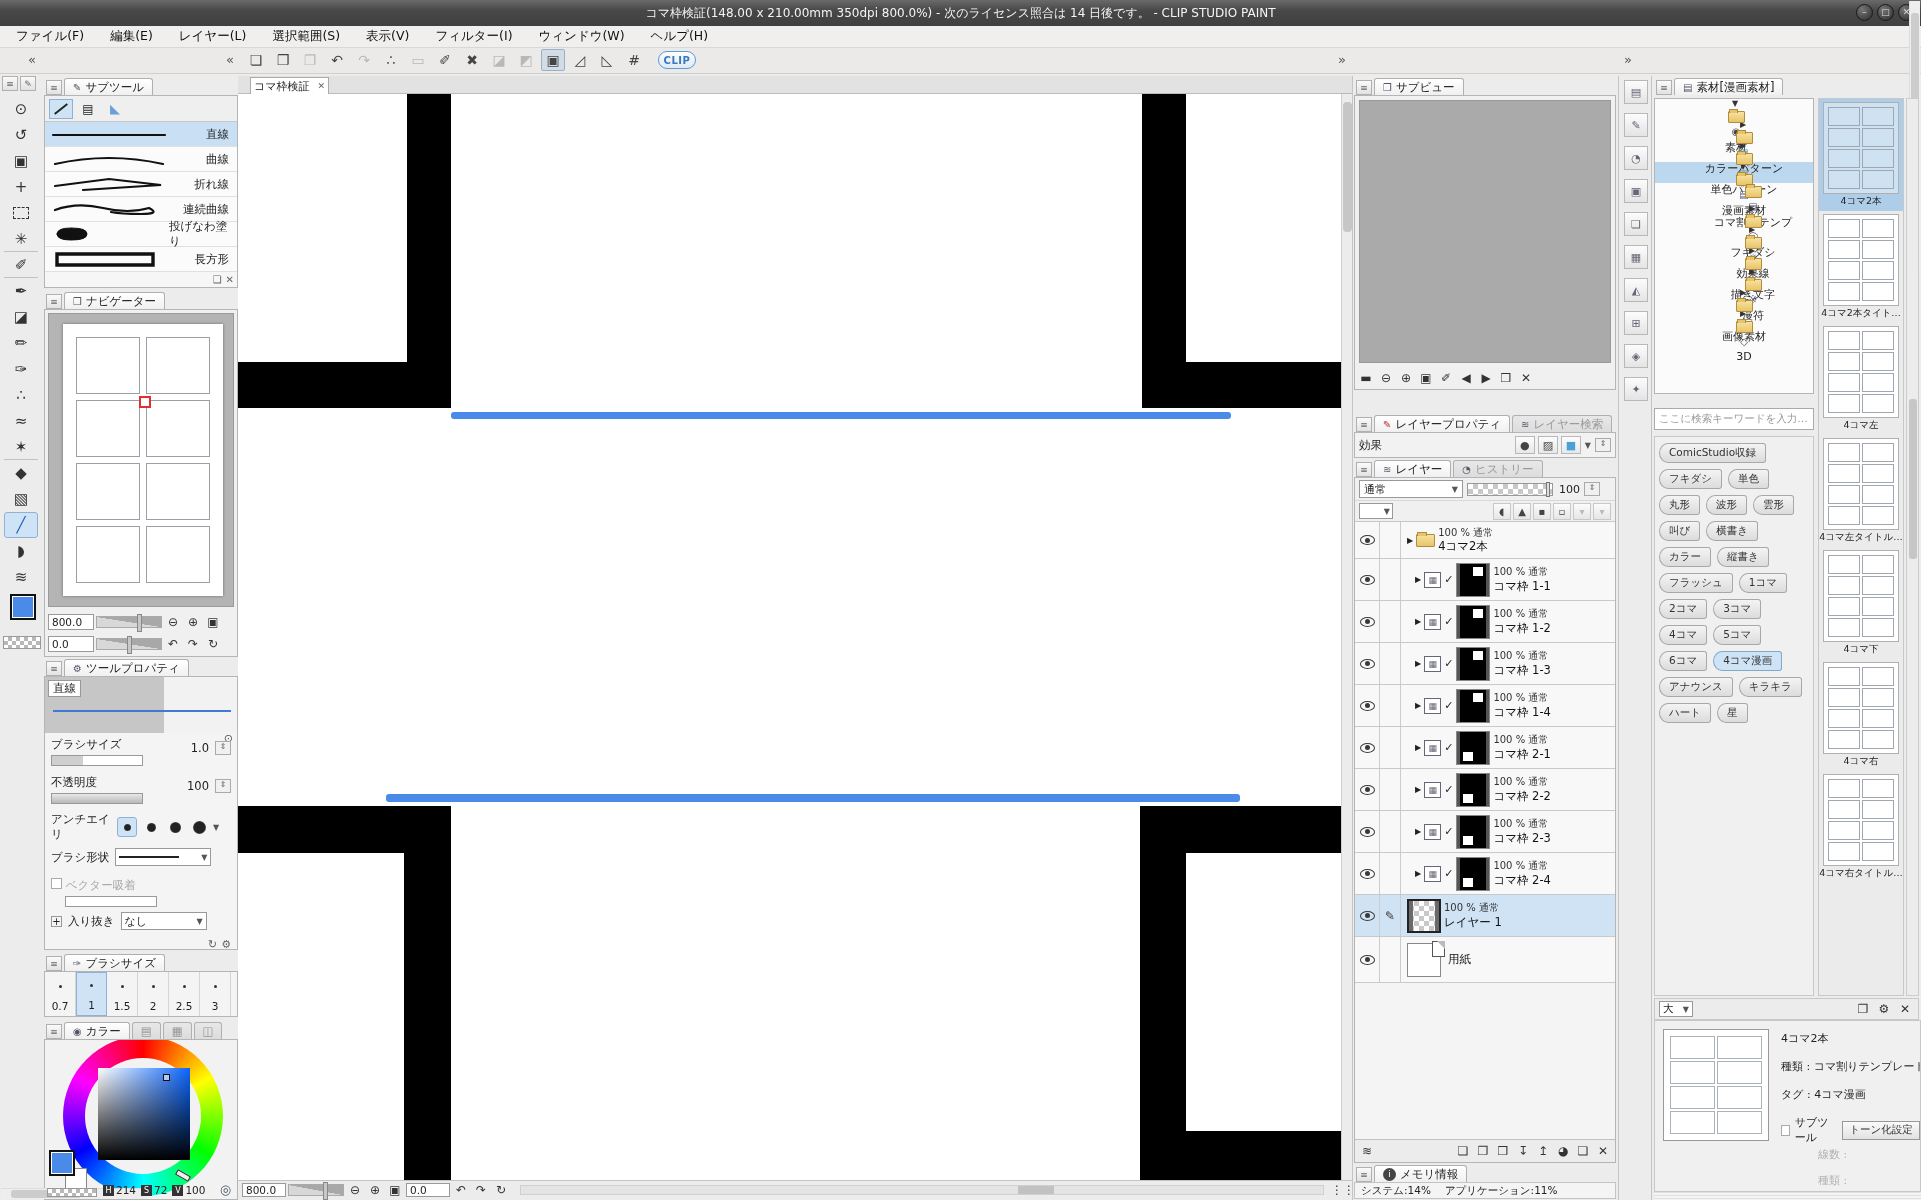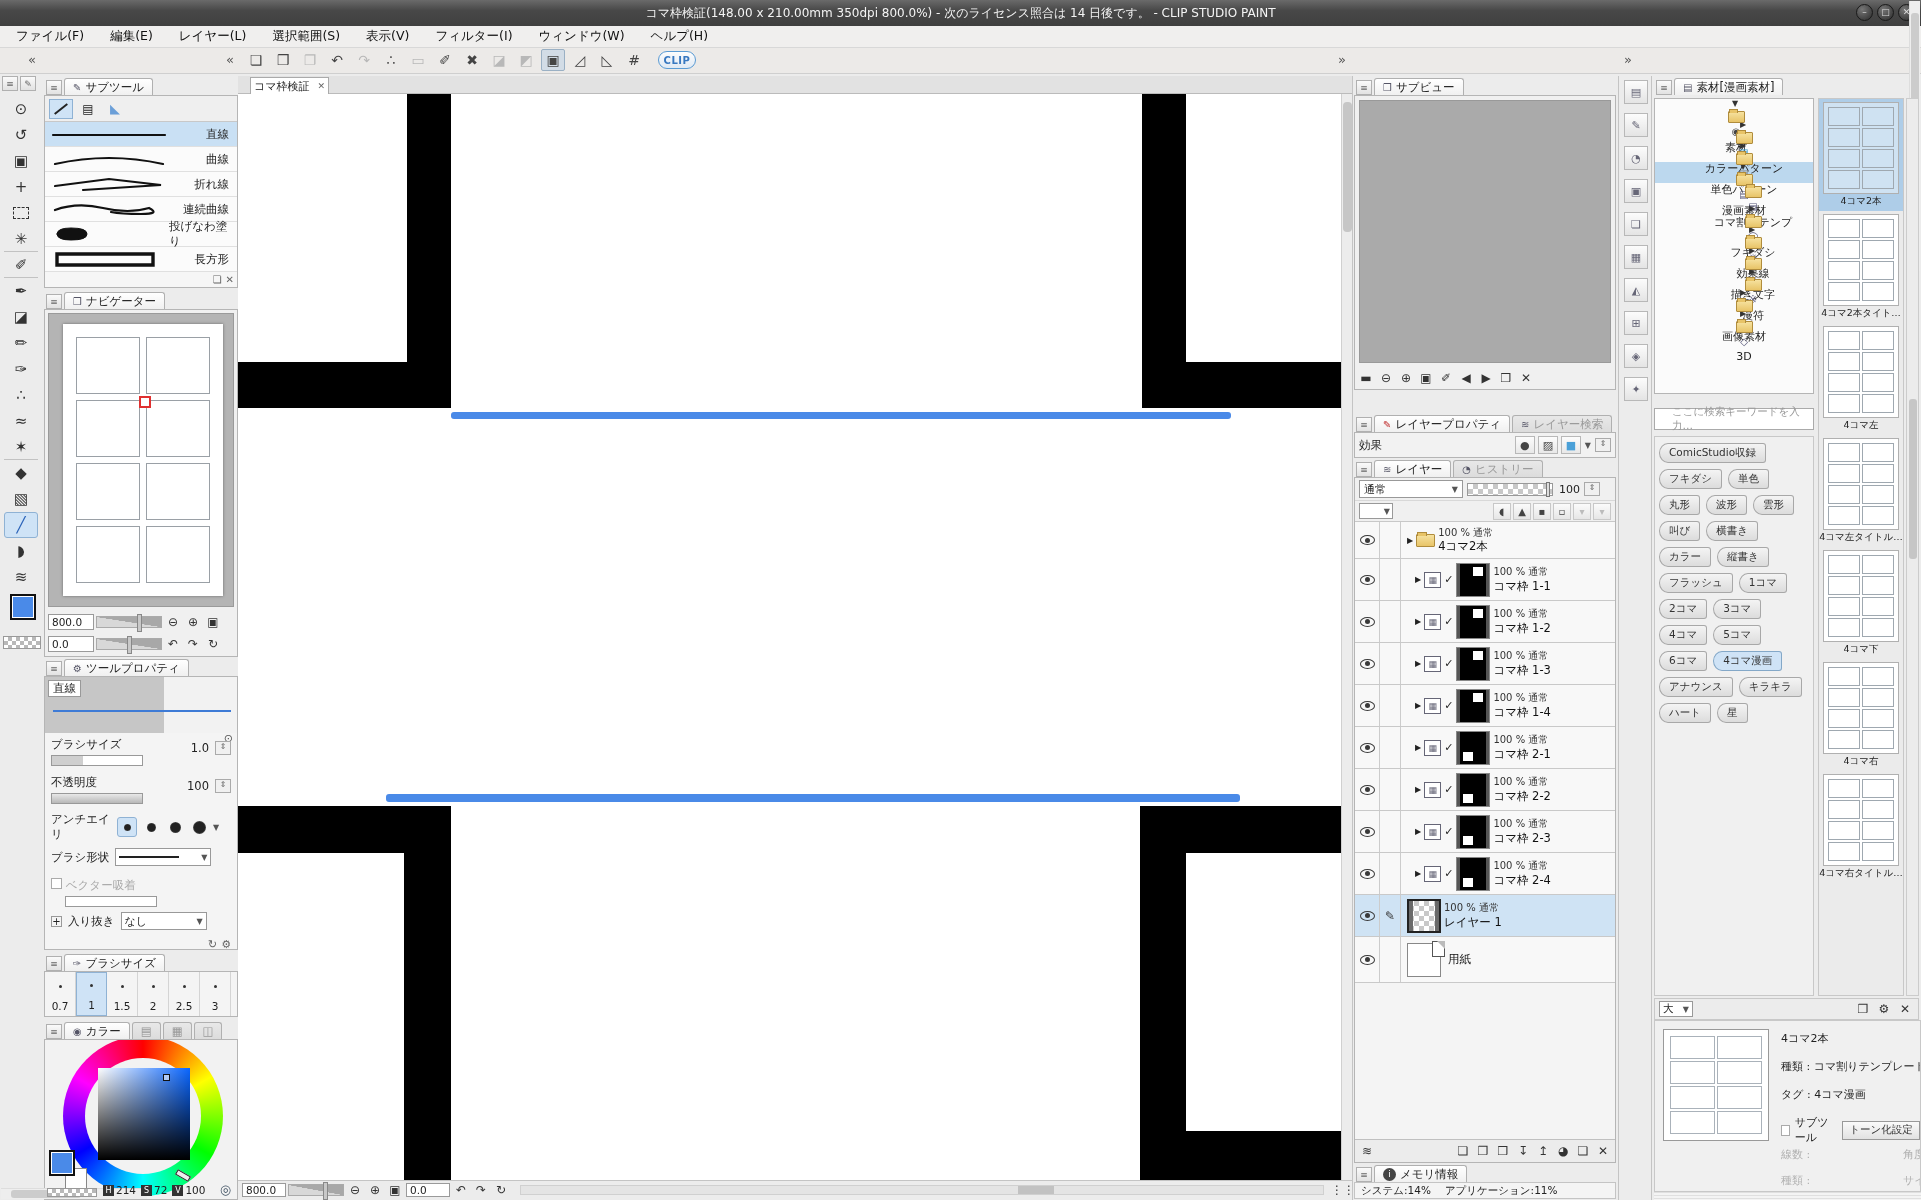--- a/index.html
+++ b/index.html
@@ -243,21 +243,21 @@
   .trow[data-icon="effect-line"] .ticon::before { content:"✳"; }
   .trow[data-icon="hand-letter"] .ticon::before { content:"≈"; }
   .trow[data-icon="manpu"] .ticon::before { content:"※"; }
   .trow[data-icon="image"] .ticon::before { content:"▲"; color:#667; }
   .trow[data-icon="cube"] .ticon::before { content:"◇"; }
   #matTreeVScroll { position:absolute; right:1px; top:1px; width:11px; height:270px; background:#eee; border-left:1px solid #ddd; }
   #matTreeVScroll i { position:absolute; left:1px; top:12px; width:8px; height:110px; background:#ccc; border-radius:3px; }
   #matTreeHScroll { position:absolute; left:1px; bottom:1px; width:146px; height:11px; background:#eee; border-top:1px solid #ddd; }
   #matTreeHScroll i { position:absolute; left:10px; top:1px; width:70px; height:8px; background:#ccc; border-radius:3px; }
   #matSearch { position:absolute; left:1654px; top:408px; width:160px; height:22px; background:#fff; border:1px solid #aaa;
-    font-size:10.5px; color:#999; display:flex; align-items:center; padding-left:17px; }
+    font-size:10.5px; color:#999; display:flex; align-items:center; padding-left:4px; }
   #matTags { position:absolute; left:1654px; top:436px; width:160px; height:560px; background:#f0f0f0; border:1px solid #c8c8c8;
     padding:6px 4px; display:flex; flex-wrap:wrap; gap:6px 6px; align-content:flex-start; }
   .tag { height:20px; padding:0 9px; border:1px solid #a8a8a8; border-radius:9px 3px 3px 9px / 50% 3px 3px 50%;
     background:linear-gradient(#f4f4f4,#dcdcdc); font-size:10.5px; display:inline-flex; align-items:center; color:#333; }
   .tag[data-selected="true"] { background:#cfe3f6; border-color:#84a8c8; }
   #matThumbs { position:absolute; left:1818px; top:98px; width:86px; height:898px; background:#ebebeb; border:1px solid #c8c8c8;
     display:flex; flex-direction:column; overflow:hidden; }
   .thitem { width:100%; padding:3px 3px 1px; display:flex; flex-direction:column; align-items:center; }
   .thitem[data-selected="true"] { background:#aecde8; }
   .mgrid { width:76px; height:92px; background:#fff; border:1px solid #b0b0b0; display:grid;
@@ -276,21 +276,21 @@
   #miThumb { position:absolute; left:8px; top:8px; width:106px; height:112px; background:#fff; border:1px solid #999; display:grid;
     grid-template-columns:1fr 1fr; grid-template-rows:repeat(4,1fr); gap:2px; padding:6px; }
   #miThumb i { border:1px solid #aab2ba; }
   .mirow { position:absolute; left:126px; font-size:11px; white-space:nowrap; }
   #miName { top:10px; }
   #miKind { top:38px; }
   #miTag { top:66px; }
   #miToneRow { position:absolute; left:126px; top:94px; display:flex; align-items:center; gap:5px; }
   #toneBtn { width:102px; height:19px; border:1px solid #999; background:linear-gradient(#fafafa,#e2e2e2);
     font-size:10.5px; display:flex; align-items:center; justify-content:center; color:#333; }
-  .mparam { position:absolute; font-size:11px; color:#b0b0b0; white-space:nowrap; }
+  .mparam { position:absolute; font-size:11px; color:#b0b0b0; white-space:nowrap;margin-left:37px; }
   #matStripes { position:absolute; left:1654px; top:1192px; width:267px; height:8px;
     background:repeating-linear-gradient(#e0e0e0 0 1px,#f4f4f4 1px 3px); }
 
   .vr { position:absolute; width:1px; background:#c4c4c4; }
 </style>
 </head>
 <body>
 
 <div id="app">
 

